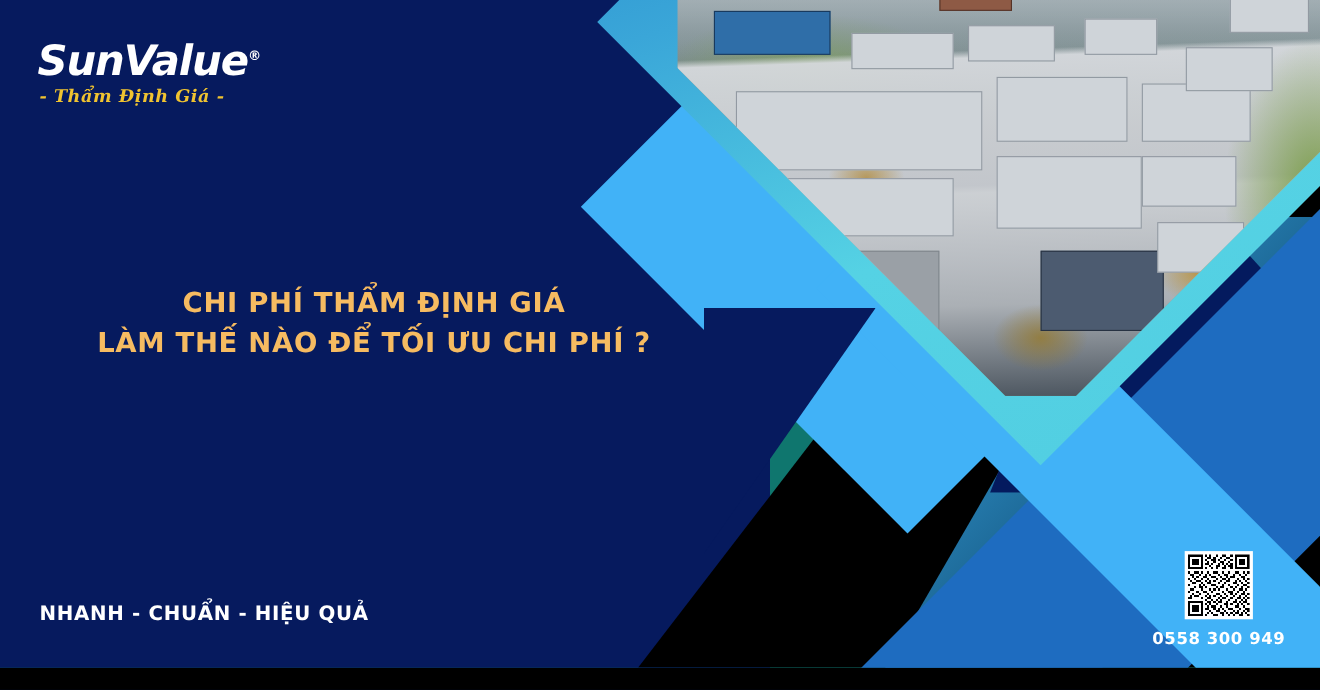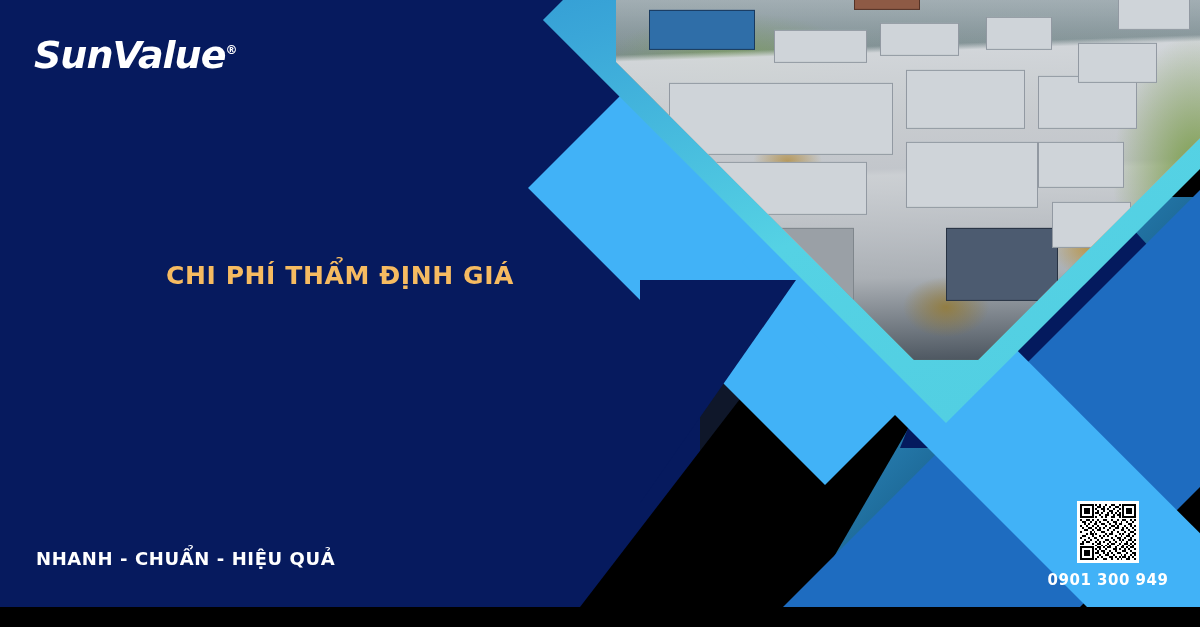--- a/index.html
+++ b/index.html
@@ -10,21 +10,21 @@
     overflow: hidden;
     background: #000000;
     font-family: "Liberation Sans", sans-serif;
   }
 
   #banner {
     position: relative;
     width: 1200px;
     height: 607px;
     overflow: hidden;
-    background: #0f172a;
+    background: #0f766e;
   }
 
   
   .geo-layer {
     position: absolute;
     inset: 0;
     overflow: hidden;
   }
 
   
@@ -286,24 +286,26 @@
           <div class="bldg" style="left:40%; top:49%; width:12%; height:5%;"></div>
           <div class="bldg" style="left:56%; top:48%; width:10%; height:5%;"></div>
           <div class="bldg" style="left:70%; top:52%; width:12%; height:6%;"></div>
         </div>
       </div>
     </div>
   </div>
 
   <div class="logo">
     <div class="logo-word"><span>SunValue</span><span class="logo-reg">®</span></div>
+    <div class="logo-sub">- Thẩm Định Giá -</div>
   </div>
 
   <div class="headline">
     <div class="line">CHI PHÍ THẨM ĐỊNH GIÁ</div>
+    <div class="line">LÀM THẾ NÀO ĐỂ TỐI ƯU CHI PHÍ ?</div>
   </div>
 
   <div class="tagline">NHANH - CHUẨN - HIỆU QUẢ</div>
 
   <div class="contact">
     <div class="qr">
       <svg width="56" height="56" viewBox="0 0 29 29" shape-rendering="crispEdges">
         <rect width="29" height="29" fill="#fff"></rect>
         <g fill="#000">
           <rect x="0" y="0" width="7" height="7"></rect>
@@ -519,16 +521,16 @@
           <rect x="8" y="28" width="1" height="1"></rect>
             <rect x="12" y="28" width="2" height="1"></rect>
             <rect x="16" y="28" width="1" height="1"></rect>
             <rect x="19" y="28" width="1" height="1"></rect>
             <rect x="21" y="28" width="1" height="1"></rect>
             <rect x="24" y="28" width="2" height="1"></rect>
             <rect x="28" y="28" width="1" height="1"></rect>
         </g>
       </svg>
     </div>
-    <div class="phone">0901 300 949</div>
+    <div class="phone">0558 300 949</div>
   </div>
 
 </div>
 
 </body></html>

